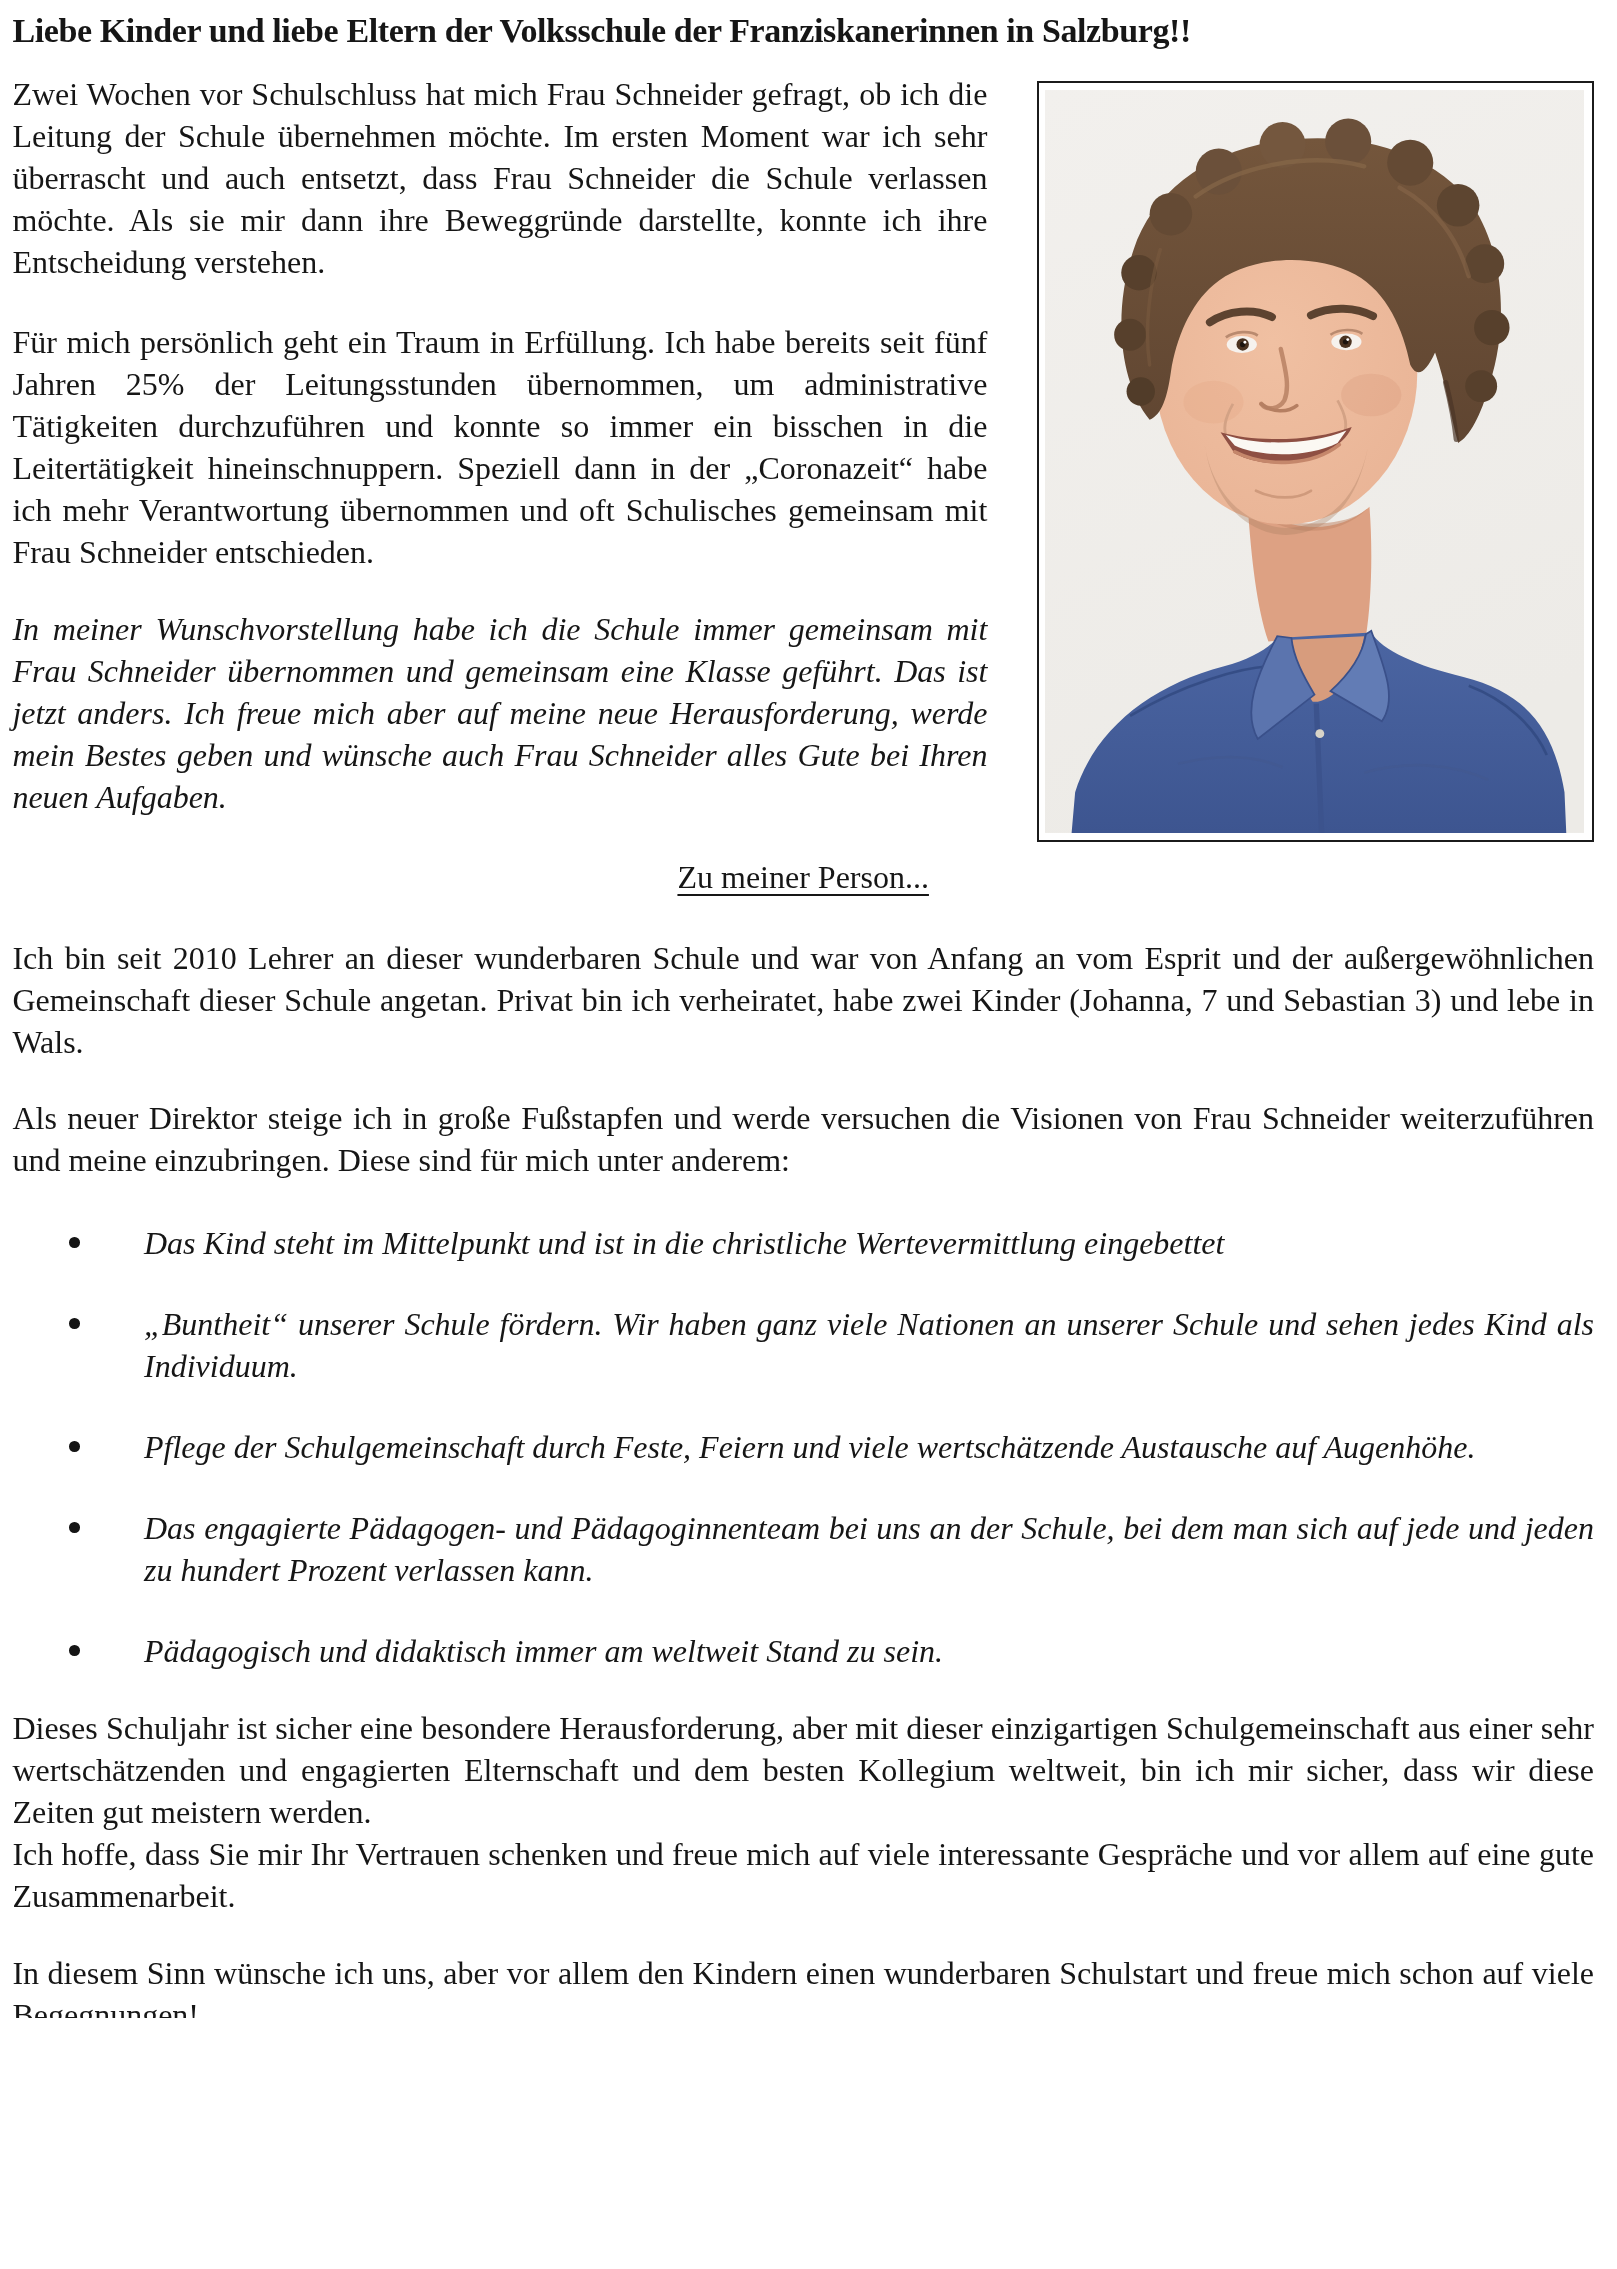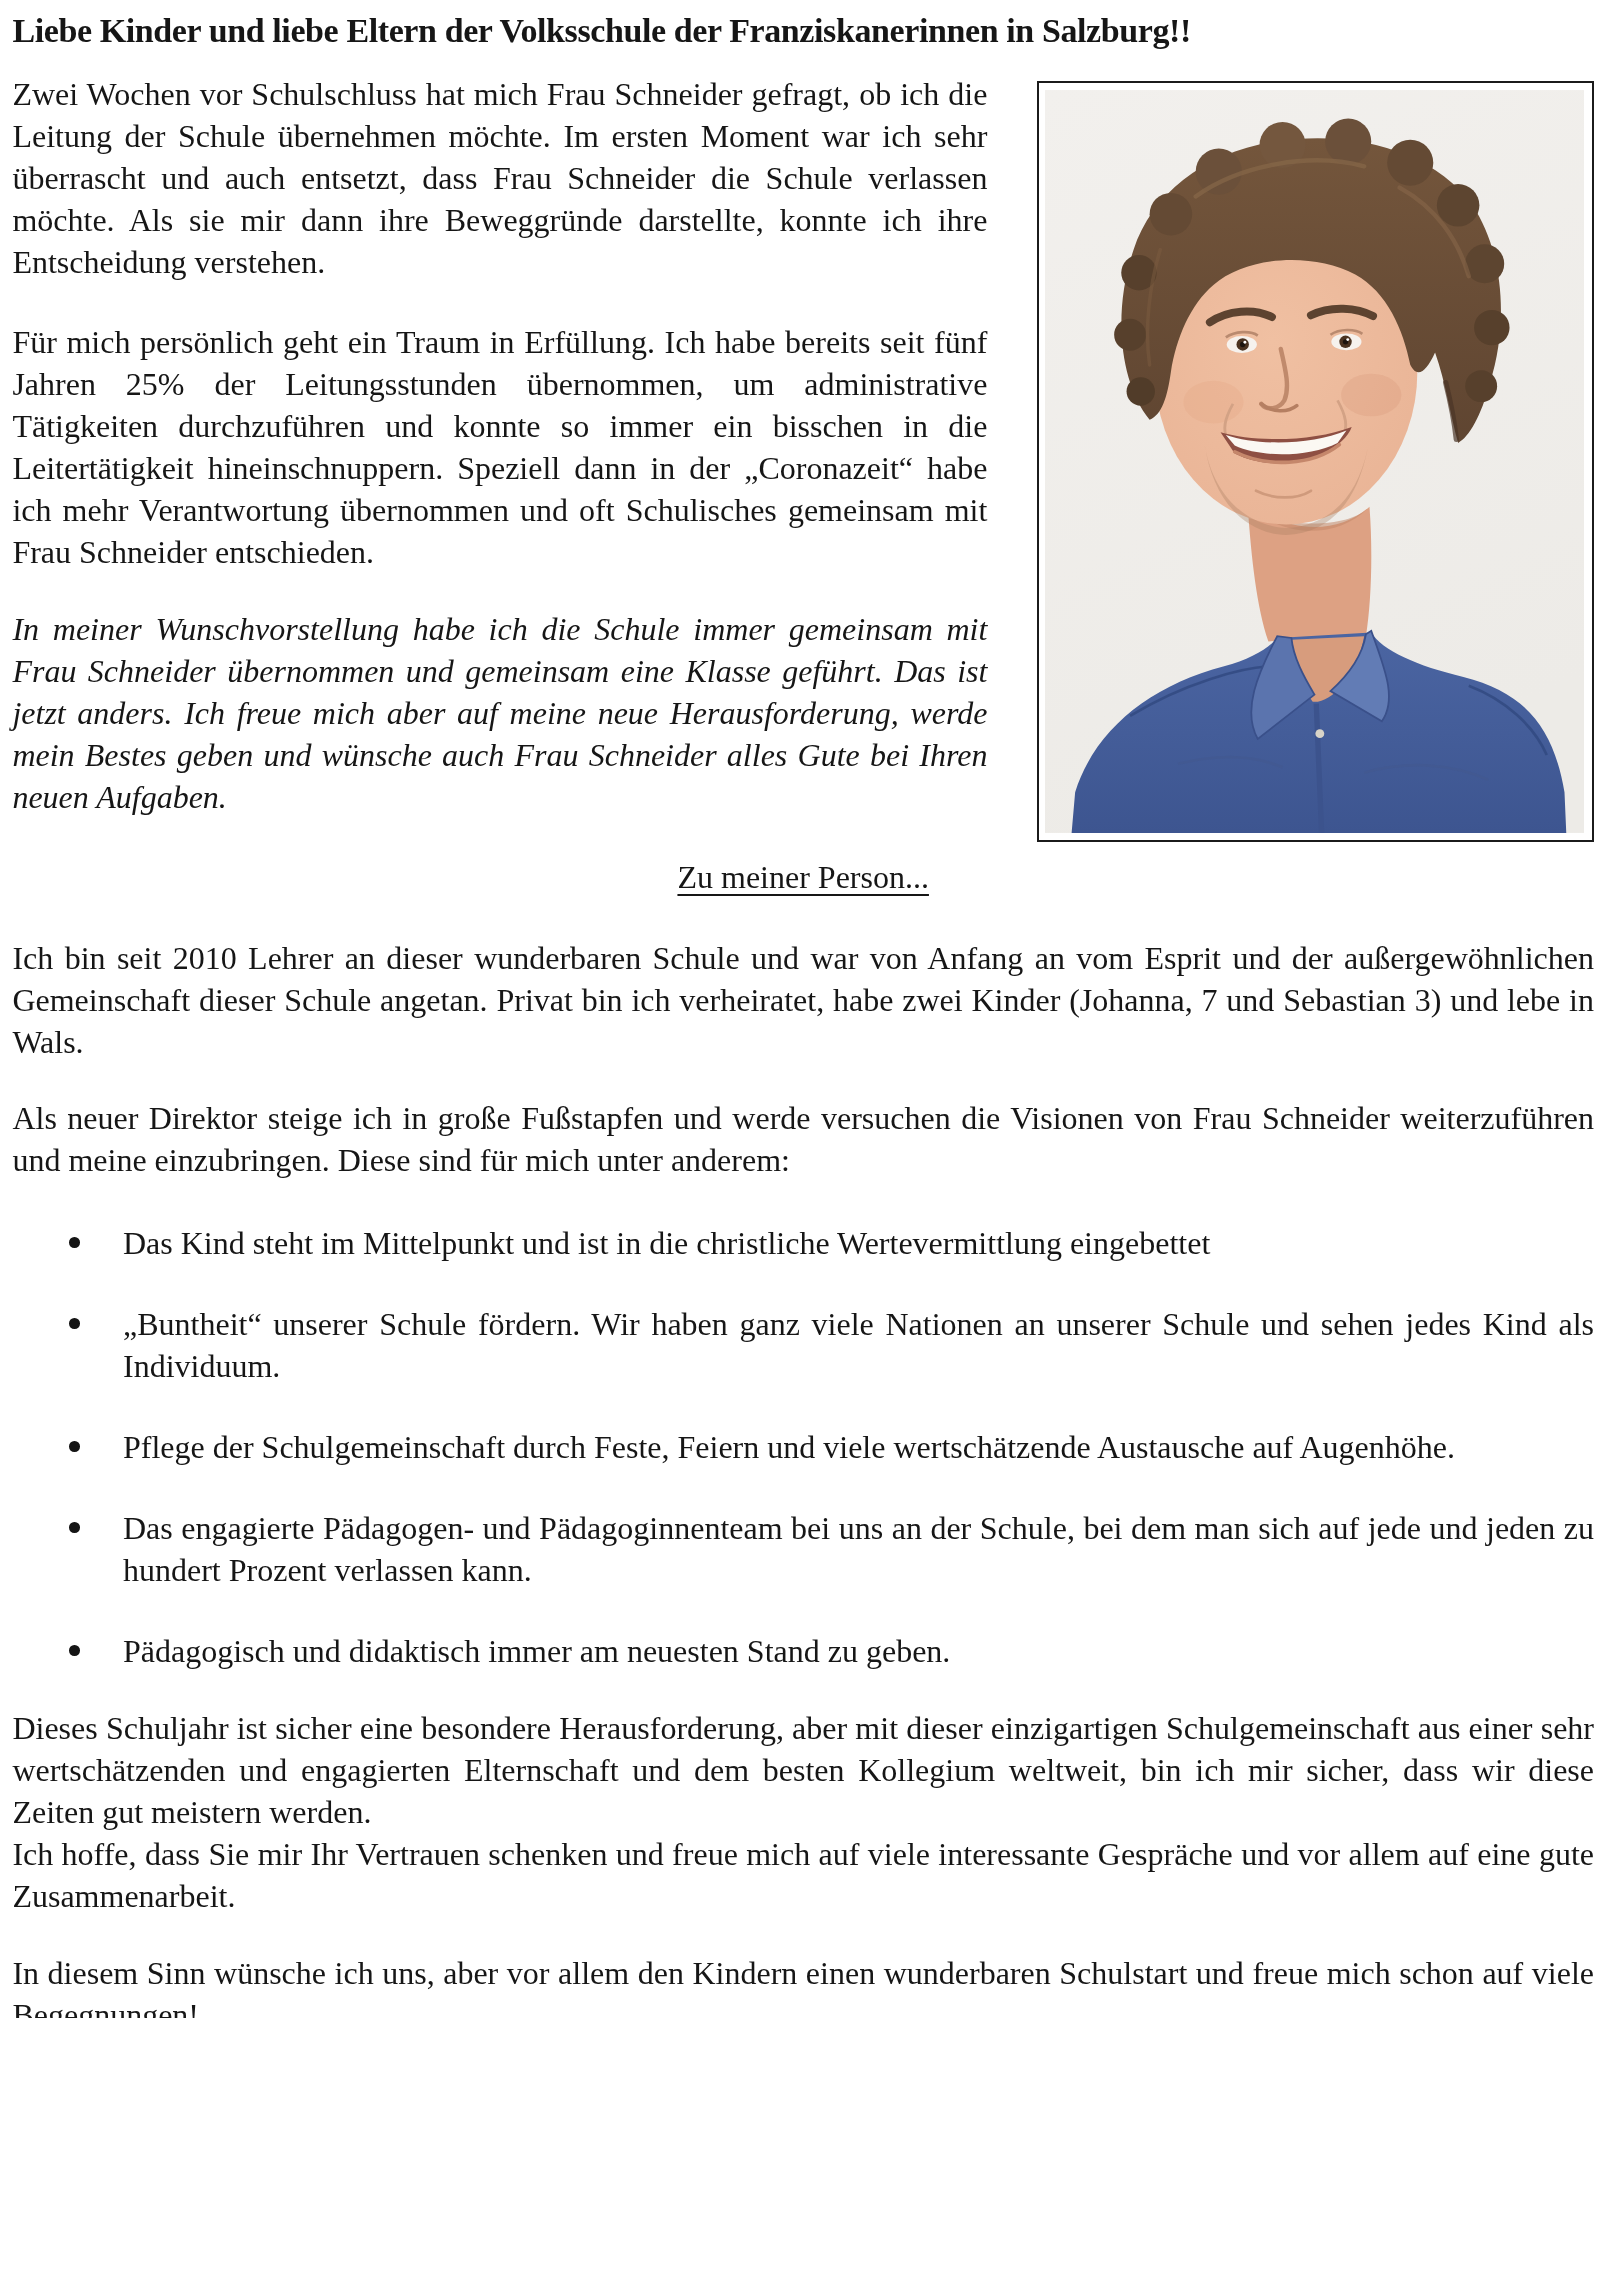--- a/index.html
+++ b/index.html
@@ -61,23 +61,24 @@
   ul.bullets li{display:flex;margin-top:39px;}
   ul.bullets li:first-child{margin-top:0;}
   .dot{
     flex:none;
     width:10.6px;height:10.6px;border-radius:50%;
     background:#151515;
     margin:15px 0 0 57px;
   }
   .li-text{
     display:block;
-    margin-left:43px;
+    margin-left:64px;
     font-size:32px;line-height:42px;
     text-align:justify;
+    font-style:italic;
   }
   .mt-p6{margin-top:35px;}
   .mt-p7{margin-top:35px;}
   .farewell{
     margin:82px 0 0 106px;
     font-size:40px;line-height:42px;
   }
   .signature{
     position:absolute;
     left:873px;top:2059px;
@@ -219,21 +220,21 @@
     <li>
       <span class="dot"></span>
       <span class="li-text">Pflege der Schulgemeinschaft durch Feste, Feiern und viele wertschätzende Austausche auf Augenhöhe.</span>
     </li>
     <li>
       <span class="dot"></span>
       <span class="li-text">Das engagierte Pädagogen- und Pädagoginnenteam bei uns an der Schule, bei dem man sich auf jede und jeden zu hundert Prozent verlassen kann.</span>
     </li>
     <li>
       <span class="dot"></span>
-      <span class="li-text">Pädagogisch und didaktisch immer am neuesten Stand zu geben.</span>
+      <span class="li-text">Pädagogisch und didaktisch immer am weltweit Stand zu sein.</span>
     </li>
   </ul>
 
   <div class="para mt-p6">
     <div>Dieses Schuljahr ist sicher eine besondere Herausforderung, aber mit dieser einzigartigen Schulgemeinschaft aus einer sehr wertschätzenden und engagierten Elternschaft und dem besten Kollegium weltweit, bin ich mir sicher, dass wir diese Zeiten gut meistern werden.</div>
     <div>Ich hoffe, dass Sie mir Ihr Vertrauen schenken und freue mich auf viele interessante Gespräche und vor allem auf eine gute Zusammenarbeit.</div>
   </div>
 
   <p class="para mt-p7">In diesem Sinn wünsche ich uns, aber vor allem den Kindern einen wunderbaren Schulstart und freue mich schon auf viele Begegnungen!</p>
 

